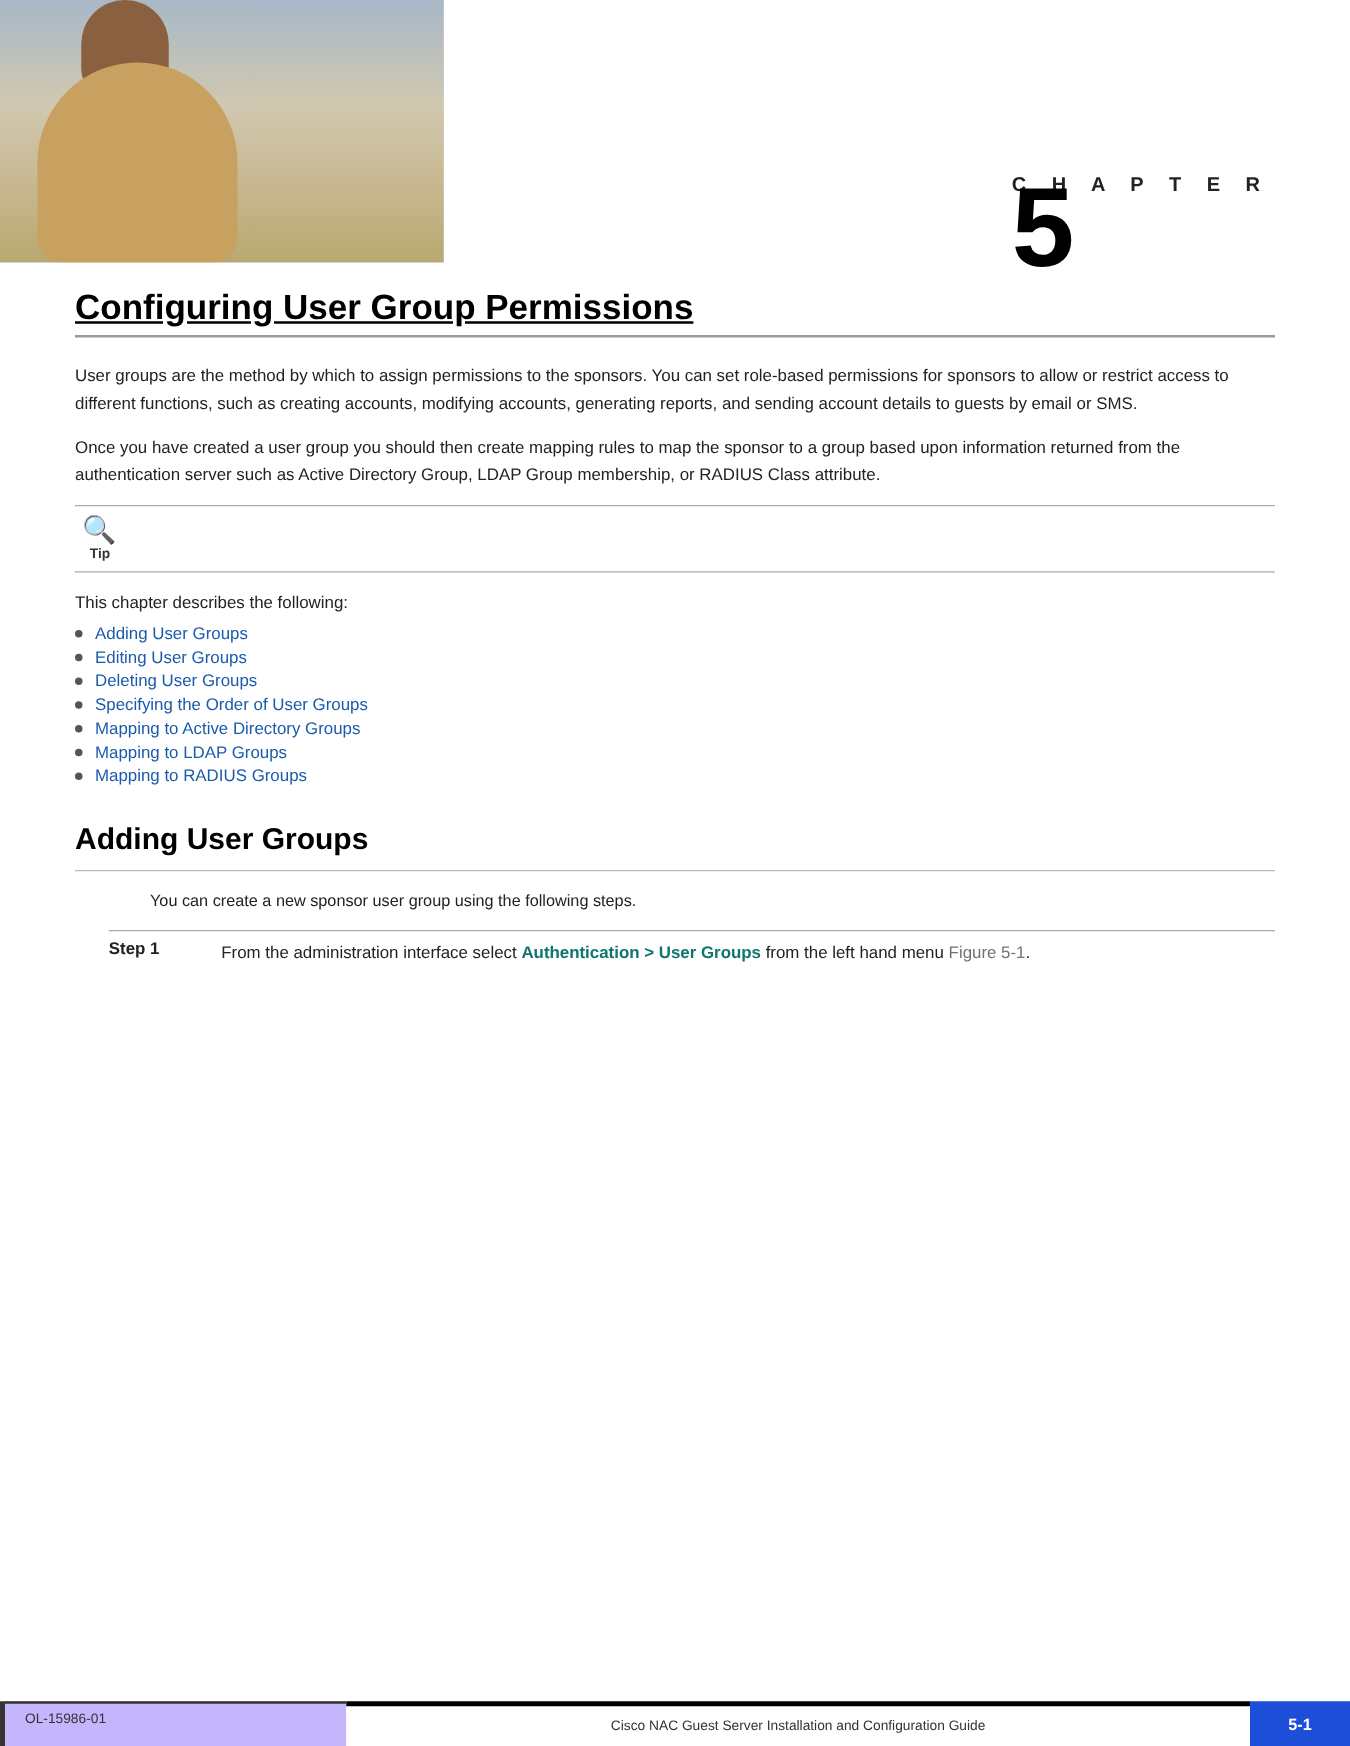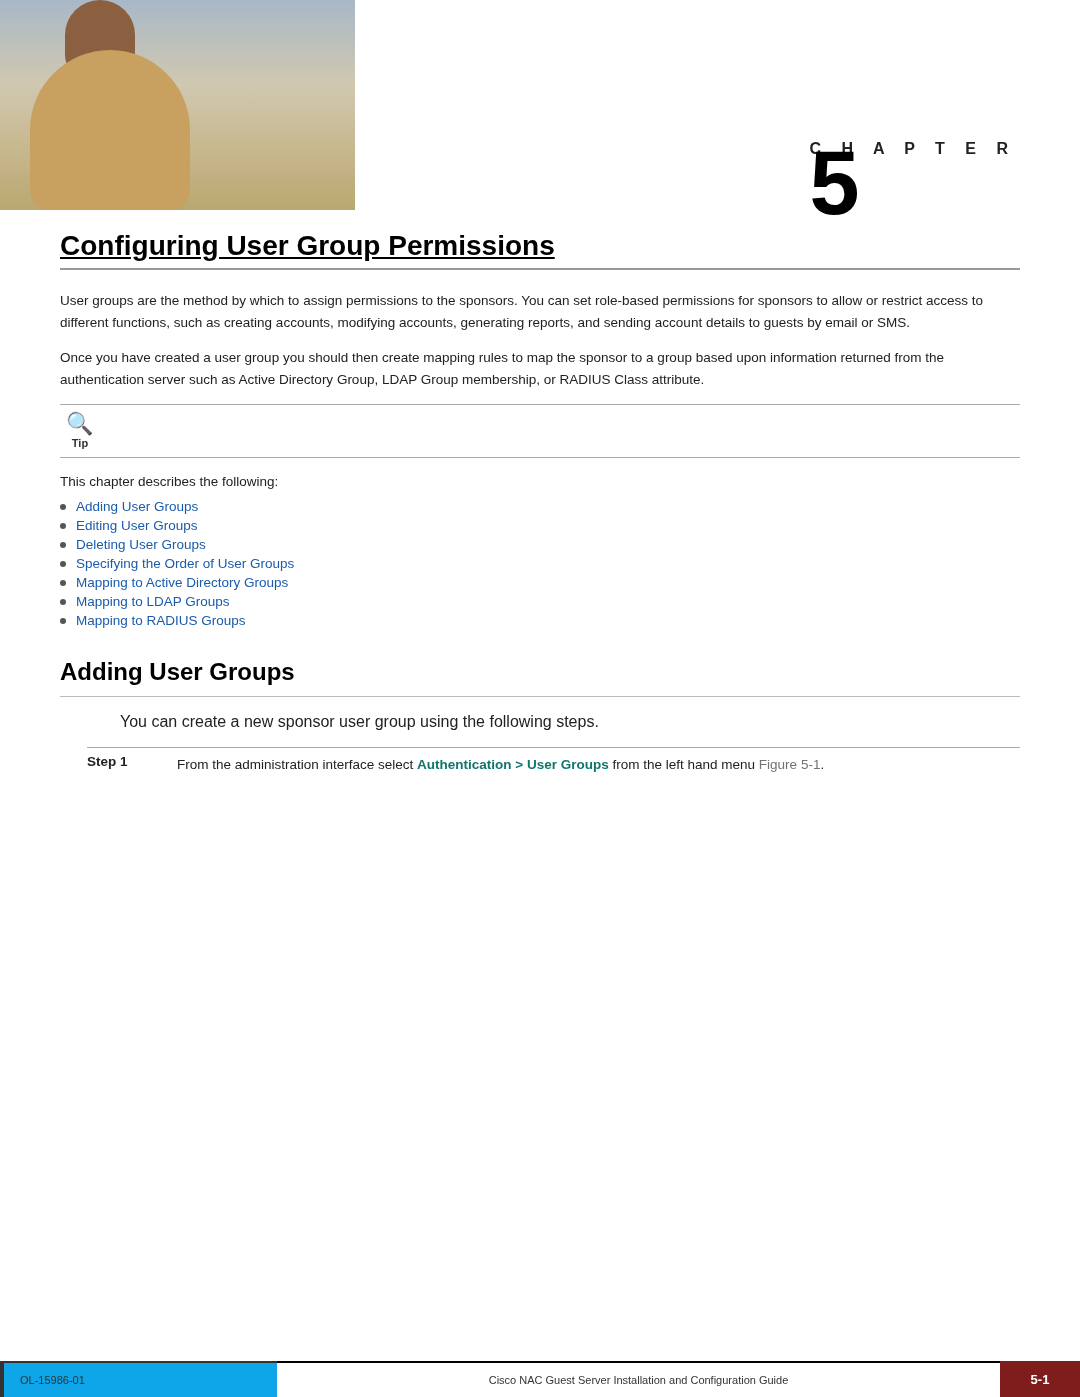--- a/index.html
+++ b/index.html
@@ -181,21 +181,21 @@
       margin-top: 16px;
     }
 
     .section-divider {
       border: none;
       border-top: 1px solid #bbb;
       margin-bottom: 16px;
     }
 
     .section-intro {
-      font-size: 16px;
+      font-size: 13px;
       color: #222;
       margin-bottom: 16px;
       margin-left: 60px;
     }
 
     
     .step-row {
       display: flex;
       align-items: flex-start;
       gap: 0;
@@ -239,50 +239,50 @@
       position: absolute;
       bottom: 0;
       left: 0;
       right: 0;
       height: 36px;
       display: flex;
       align-items: stretch;
     }
 
     .footer-left {
-      background: #0ea5e9;
+      background: #c4b5fd;
       border-top: 2px solid #333;
       padding: 6px 16px;
       font-size: 11px;
       color: #333;
       display: flex;
-      align-items: center;
+      align-items: flex-start;
       flex: 1;
     }
 
     .footer-left-bar {
       width: 4px;
       background: #333;
       margin-right: 0;
       align-self: stretch;
     }
 
     .footer-center {
       background: #fff;
-      border-top: 2px solid #000000;
+      border-top: 4px solid #000000;
       flex: 3;
       display: flex;
       align-items: center;
       justify-content: center;
       font-size: 11px;
       color: #333;
     }
 
     .footer-right {
-      background: #7f1d1d;
+      background: #1d4ed8;
       color: #fff;
       padding: 0 18px;
       font-size: 13px;
       font-weight: bold;
       display: flex;
       align-items: center;
       justify-content: center;
       min-width: 80px;
       text-align: center;
     }

